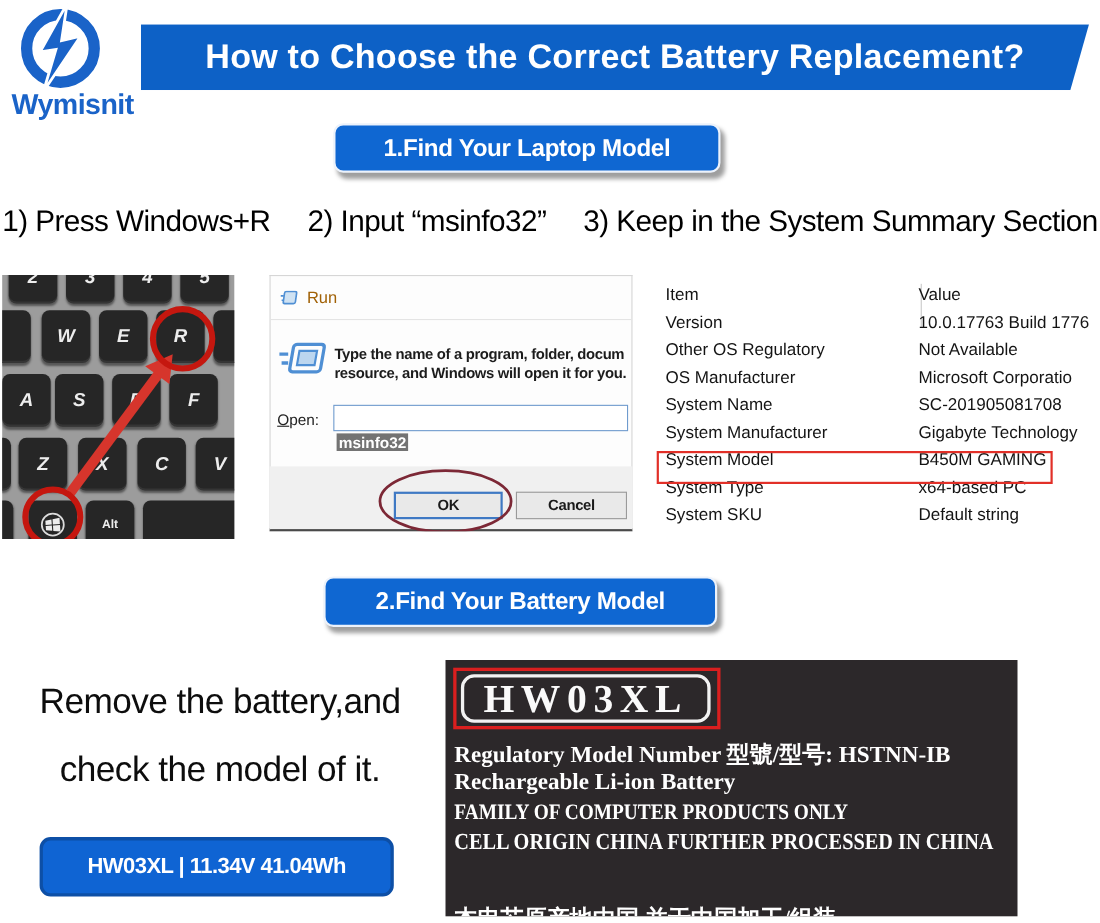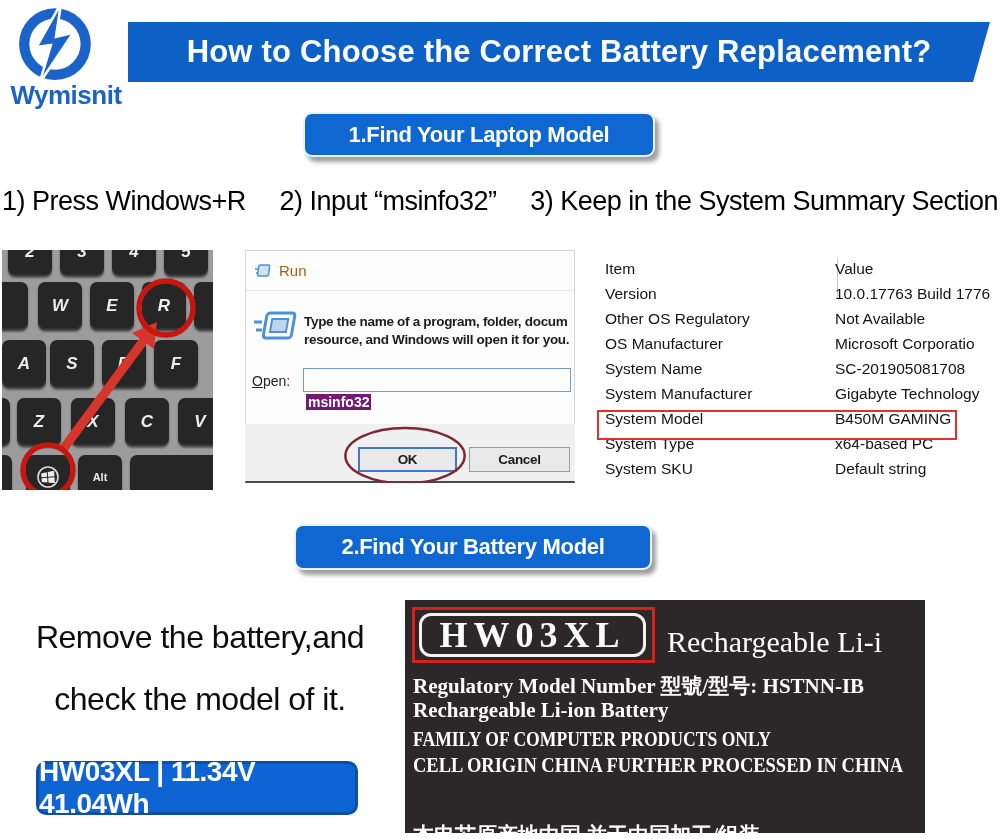--- a/index.html
+++ b/index.html
@@ -44,21 +44,21 @@
     display:flex; align-items:center; gap:8px; padding-left:9px;
     border-bottom:1px solid #e4e4e4; font-size:15px; color:#a16207; }
   .run-bigicon { position:absolute; left:6px; top:58px; }
   .run-desc { position:absolute; left:58px; top:62px; font-size:13.5px; line-height:18px;
     color:#1c1c1c; font-weight:bold; letter-spacing:-0.3px; }
   .run-open-label { position:absolute; left:6px; top:122px; font-size:14px; color:#222; }
   .run-open-label u { text-decoration:underline; }
   .run-input { position:absolute; left:57px; top:117px; width:268px; height:24px;
     background:#fff; border:1px solid #6f9bce; font-size:14px; display:flex;
     align-items:center; padding-left:2px; }
-  .run-input .sel { background:#701a75; color:#fff; padding:0 2px; font-weight:bold;margin-top:44px; }
+  .run-input .sel { background:#737373; color:#fff; padding:0 2px; font-weight:bold;margin-top:44px; }
   .run-footer { position:absolute; left:-1px; right:-1px; bottom:-1px; height:57px;
     background:#f0f0f0; }
   .dlg-btn { position:absolute; height:25px; background:#e9e9e9; font-size:13.5px;
     color:#1a1a1a; display:flex; align-items:center; justify-content:center;
     font-weight:bold; letter-spacing:-0.3px; cursor:pointer; }
   .dlg-ok { left:112px; top:196px; width:99px; border:2px solid #3f79c4; }
   .dlg-cancel { left:223px; top:196px; width:101px; border:1px solid #9a9a9a; }
   .dlg-overlay { position:absolute; inset:0; pointer-events:none; }
   
   .sysinfo { position:absolute; left:595px; top:256px; width:405px; height:234px;
@@ -69,21 +69,21 @@
   .si-divider { position:absolute; left:242px; top:2px; width:1px; height:40px;
     background:#c9c9c9; }
   .si-redbox { position:absolute; left:2px; top:154px; width:360px; height:30px;
     border:2.5px solid #e23028; pointer-events:none; }
   
   .remove-note { position:absolute; left:0; top:606px; width:400px; text-align:center;
     font-size:32px; color:#0d0d0d; line-height:62px; letter-spacing:-0.5px; }
   .model-badge { position:absolute; left:36px; top:761px; width:322px; height:54px;
     background:#0f64d3; border:3px solid #0d4fa6; border-radius:10px;
     display:flex; align-items:center; justify-content:center;
-    color:#fff; font-size:28px; font-weight:bold; letter-spacing:-0.5px; }
+    color:#fff; font-size:20px; font-weight:bold; letter-spacing:-0.5px; }
   
   .battery-label { position:absolute; left:405px; top:600px; width:520px; height:233px;
     background:#2c282a; overflow:hidden; color:#fff;font-family:Liberation Serif, serif; }
   .bl-redrect { position:absolute; left:7px; top:7px; width:243px; height:56px;
     border:3px solid #da1f1f; }
   .bl-modelbox { position:absolute; left:14px; top:13px; width:227px; height:44px;
     border:3px solid #f2f2f2; border-radius:12px; display:flex; align-items:center;
     justify-content:center; font-size:36px; font-weight:bold; letter-spacing:6px;
     color:#fafafa; }
   .bl-heading { position:absolute; left:262px; top:25px; font-size:30px; white-space:nowrap; }
@@ -291,21 +291,20 @@
     <div>check the model of it.</div>
   </div>
 
   <div class="model-badge">
     <span>HW03XL | 11.34V 41.04Wh</span>
   </div>
 
   <div class="battery-label">
     <div class="bl-redrect"></div>
     <div class="bl-modelbox">HW03XL</div>
-    <div class="bl-heading">Rechargeable Li-i</div>
     <div class="bl-line bl-l1">Regulatory Model Number 型號/型号: HSTNN-IB</div>
     <div class="bl-line bl-l2">Rechargeable Li-ion Battery</div>
     <div class="bl-line bl-l3">FAMILY OF COMPUTER PRODUCTS ONLY</div>
     <div class="bl-line bl-l4">CELL ORIGIN CHINA  FURTHER PROCESSED IN CHINA</div>
     <div class="bl-line bl-l5">本电芯原产地中国 并于中国加工/组装</div>
   </div>
 
 </div>
 
 </body></html>

